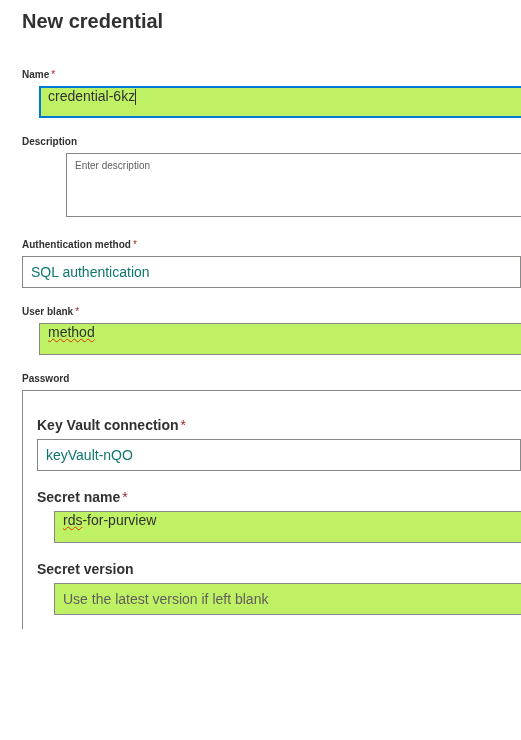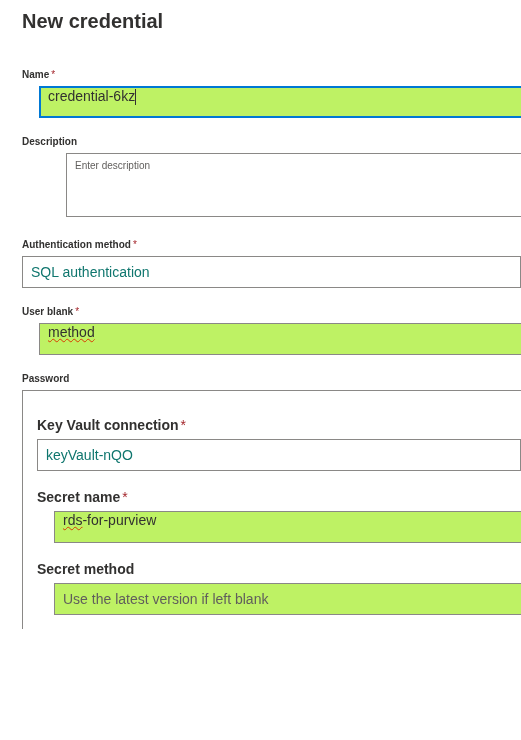--- a/index.html
+++ b/index.html
@@ -171,18 +171,18 @@
     <div class="field">
       <label class="inner-field-label">
         <span>Secret name</span><span class="required-asterisk">*</span>
       </label>
       <div class="text-input">
         <span class="input-text"><span class="spellcheck-underline">rds</span><span>-for-purview</span></span>
       </div>
     </div>
 
     <div class="field">
-      <label class="inner-field-label">Secret method</label>
+      <label class="inner-field-label">Secret version</label>
       <input type="text" class="text-input" placeholder="Use the latest version if left blank" style="">
     </div>
 
   </div>
 </div>
 
 </body></html>

